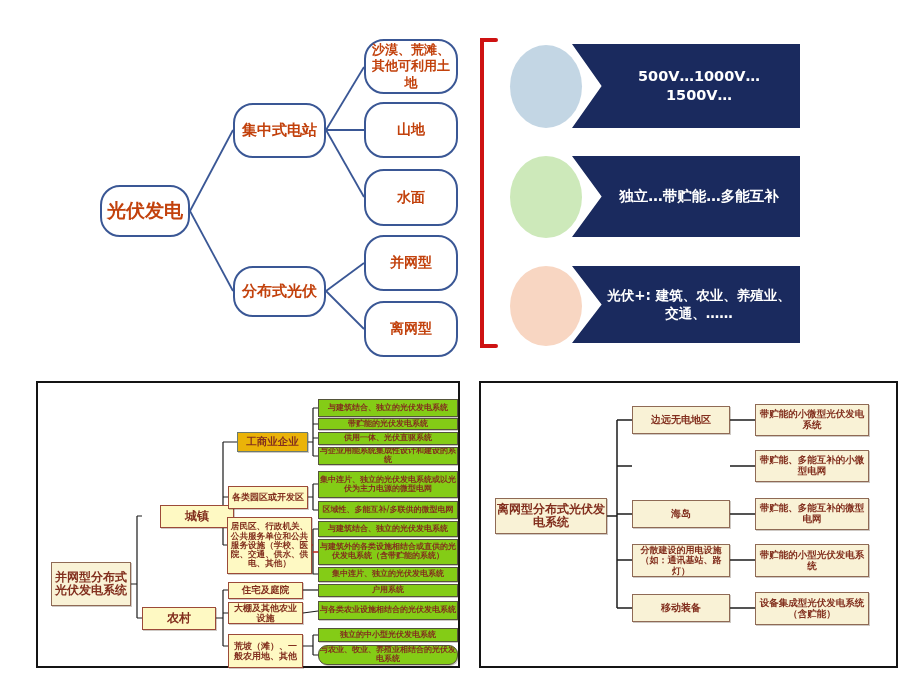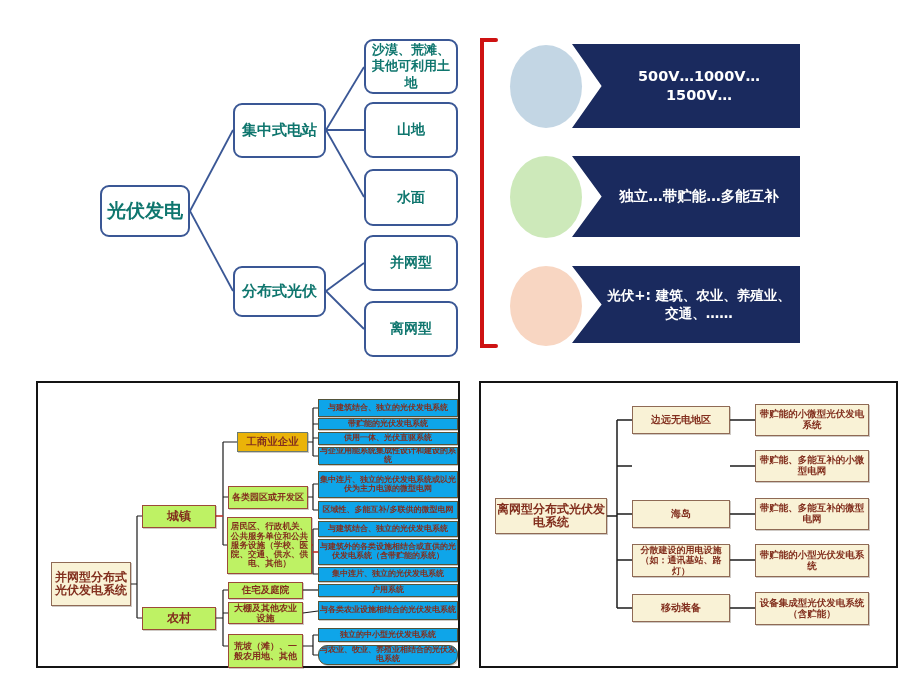--- a/index.html
+++ b/index.html
@@ -5,42 +5,42 @@
   html,body{margin:0;padding:0;background:#ffffff;}
   .stage{
     position:relative;width:907px;height:678px;background:#ffffff;
     font-family:"DejaVu Sans",sans-serif;overflow:hidden;
   }
   .wires{position:absolute;left:0;top:0;width:907px;height:678px;pointer-events:none;z-index:2;}
   .panel{position:absolute;background:#ffffff;border:2.5px solid #141414;z-index:1;box-sizing:border-box;}
   
   .tm-box{
     position:absolute;z-index:3;box-sizing:border-box;background:#ffffff;
-    border:2px solid #3a5795;border-radius:9px;color:#0f766e;font-weight:bold;
+    border:2px solid #3a5795;border-radius:20px;color:#c2410c;font-weight:bold;
     display:flex;align-items:center;justify-content:center;text-align:center;line-height:1.25;
   }
   
   .circle{position:absolute;border-radius:50%;z-index:4;}
   .banner{
     position:absolute;z-index:3;background:#1a2a5e;color:#ffffff;font-weight:bold;
     display:flex;align-items:center;justify-content:center;text-align:center;
     clip-path:polygon(0 0,100% 0,100% 100%,0 100%,13% 50%);
     box-sizing:border-box;padding:0 8px 0 34px;line-height:1.3;
   }
   
   .nb{
     position:absolute;z-index:3;box-sizing:border-box;border:1.2px solid #9c4a38;
     color:#822f1e;font-weight:bold;display:flex;align-items:center;justify-content:center;
     text-align:center;line-height:1.12;overflow:hidden;padding:0 1px;
     box-shadow:1px 1px 0 rgba(60,40,20,.25);
   }
   .nb-cream{background:#f9f2d6;border-color:#8f6a55;}
-  .nb-yellow{background:#bef264;border-color:#9c4a38;}
+  .nb-yellow{background:#fef9c3;border-color:#9c4a38;}
   .nb-cyan{background:#eab308;border-color:#6b7a6f;}
-  .nb-leaf{background:#0ea5e9;border-color:#54543a;}
+  .nb-leaf{background:#84cc16;border-color:#54543a;}
 </style>
 </head>
 <body>
 
 <div class="stage">
 
   <svg class="wires" viewBox="0 0 907 678">
 
     <g stroke="#3a5795" stroke-width="1.8" fill="none">
       <path d="M190,211 L233,130"></path>
@@ -98,21 +98,21 @@
   <div class="circle" style="left:510px;top:156px;width:72px;height:82px;background:#cde9ba;"></div>
 
   <div class="banner" style="left:572px;top:266px;width:228px;height:77px;font-size:13.5px;">
     <span>光伏+: 建筑、农业、养殖业、交通、……</span>
   </div>
   <div class="circle" style="left:510px;top:266px;width:72px;height:80px;background:#f8d6c2;"></div>
 
   <div class="panel" style="left:36px;top:381px;width:424px;height:287px;"></div>
 
   <div class="nb nb-cream" style="left:51px;top:562px;width:80px;height:44px;font-size:12px;">并网型分布式光伏发电系统</div>
-  <div class="nb nb-yellow" style="left:142px;top:505px;width:74px;height:23px;font-size:12px;">城镇</div>
+  <div class="nb nb-yellow" style="left:160px;top:505px;width:74px;height:23px;font-size:12px;">城镇</div>
   <div class="nb nb-yellow" style="left:142px;top:607px;width:74px;height:23px;font-size:12px;">农村</div>
 
   <div class="nb nb-cyan" style="left:237px;top:432px;width:71px;height:20px;font-size:10.5px;">工商业企业</div>
   <div class="nb nb-yellow" style="left:228px;top:486px;width:80px;height:23px;font-size:9px;">各类园区或开发区</div>
   <div class="nb nb-yellow" style="left:227px;top:517px;width:85px;height:57px;font-size:8.6px;line-height:1.08;">居民区、行政机关、公共服务单位和公共服务设施（学校、医院、交通、供水、供电、其他）</div>
   <div class="nb nb-yellow" style="left:228px;top:582px;width:75px;height:17px;font-size:9.5px;">住宅及庭院</div>
   <div class="nb nb-yellow" style="left:228px;top:602px;width:75px;height:22px;font-size:9px;">大棚及其他农业设施</div>
   <div class="nb nb-yellow" style="left:228px;top:634px;width:75px;height:34px;font-size:9px;">荒坡（滩）、一般农用地、其他</div>
 
   <div class="nb nb-leaf" style="left:318px;top:399px;width:140px;height:18px;font-size:8px;">与建筑结合、独立的光伏发电系统</div>

